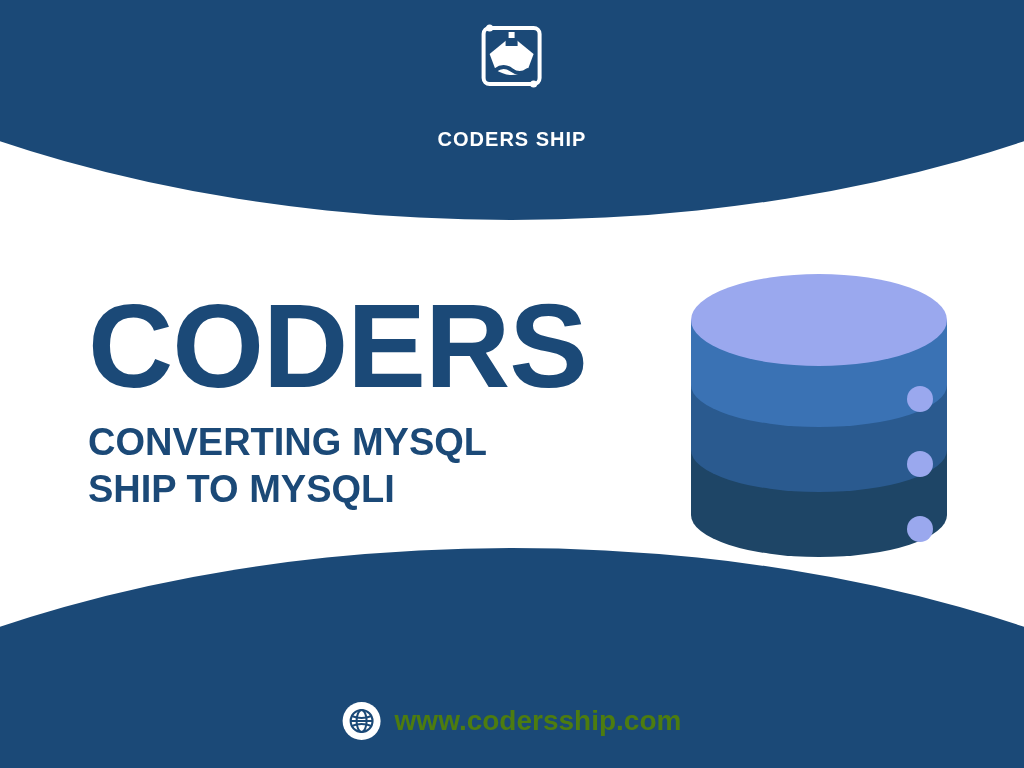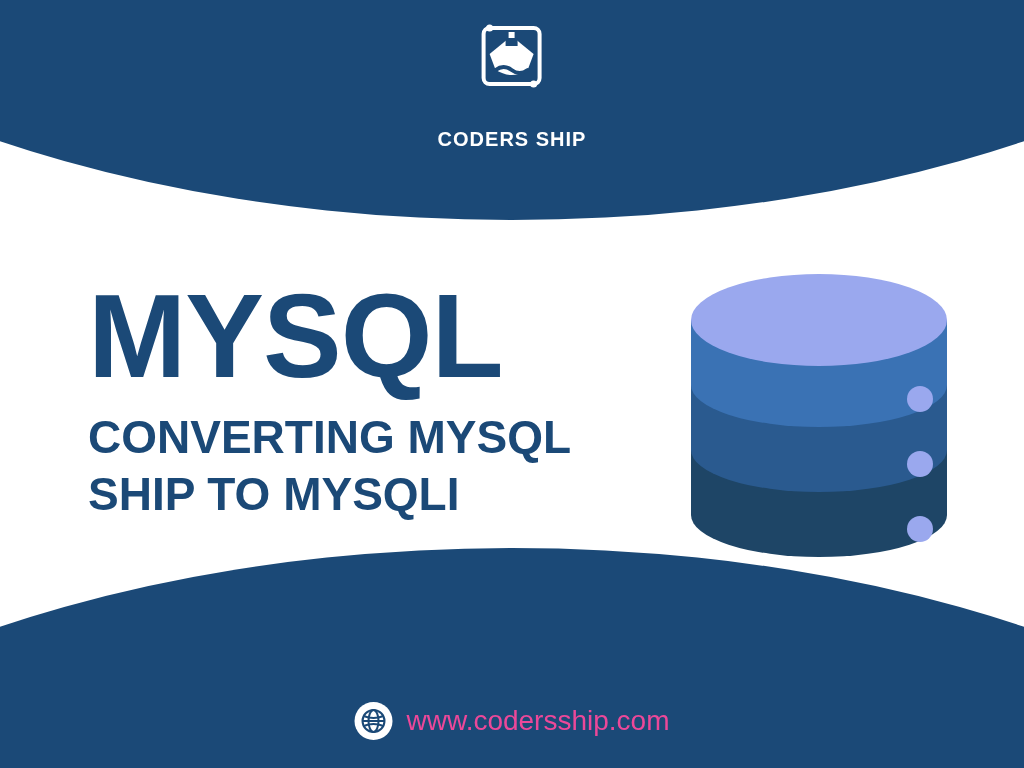--- a/index.html
+++ b/index.html
@@ -67,44 +67,44 @@
   .title {
     color: #1b4977;
     font-weight: 900;
     font-size: 118px;
     line-height: 1;
     letter-spacing: -1px;
   }
   .subtitle {
     color: #1b4977;
     font-weight: 800;
-    font-size: 46px;
+    font-size: 38px;
     line-height: 1.25;
     margin-top: 14px;
   }
   .db-icon { width: 290px; height: 320px; position: relative; }
   .footer {
     position: absolute;
     bottom: 28px;
     left: 50%;
     transform: translateX(-50%);
     z-index: 2;
     display: flex;
     align-items: center;
     gap: 14px;
   }
   .globe-badge {
     width: 38px; height: 38px; border-radius: 50%;
     background: #ffffff;
     display: flex; align-items: center; justify-content: center;
   }
   .url {
-    color: #ec4899;
+    color: #4d7c0f;
     font-size: 28px;
-    font-weight: 400;
+    font-weight: 700;
   }
 </style>
 </head>
 <body>
 
 <div class="top-arc"></div>
 <div class="bottom-arc"></div>
 
 <div class="logo-block">
   <div class="logo-icon">
@@ -116,21 +116,21 @@
       <path d="M20 50 q8 -6 16 0 q8 6 16 0" fill="none" stroke="#1b4977" stroke-width="4" stroke-linecap="round"></path>
       <rect x="30" y="18" width="12" height="8" fill="#1b4977"></rect>
       <rect x="33" y="12" width="6" height="6" fill="#ffffff"></rect>
     </svg>
   </div>
   <div class="logo-text">CODERS SHIP</div>
 </div>
 
 <div class="main">
   <div class="text-block">
-    <div class="title">MYSQL</div>
+    <div class="title">CODERS</div>
     <div class="subtitle">
       <span>CONVERTING MYSQL</span><br>
       <span>SHIP TO MYSQLI</span>
     </div>
   </div>
   <div class="db-icon">
     <svg width="290" height="320" viewBox="0 0 290 320">
       <ellipse cx="145" cy="275" rx="128" ry="42" fill="#1e4566"></ellipse>
       <rect x="17" y="210" width="256" height="65" fill="#1e4566"></rect>
       <ellipse cx="145" cy="210" rx="128" ry="42" fill="#2a5a8f"></ellipse>

